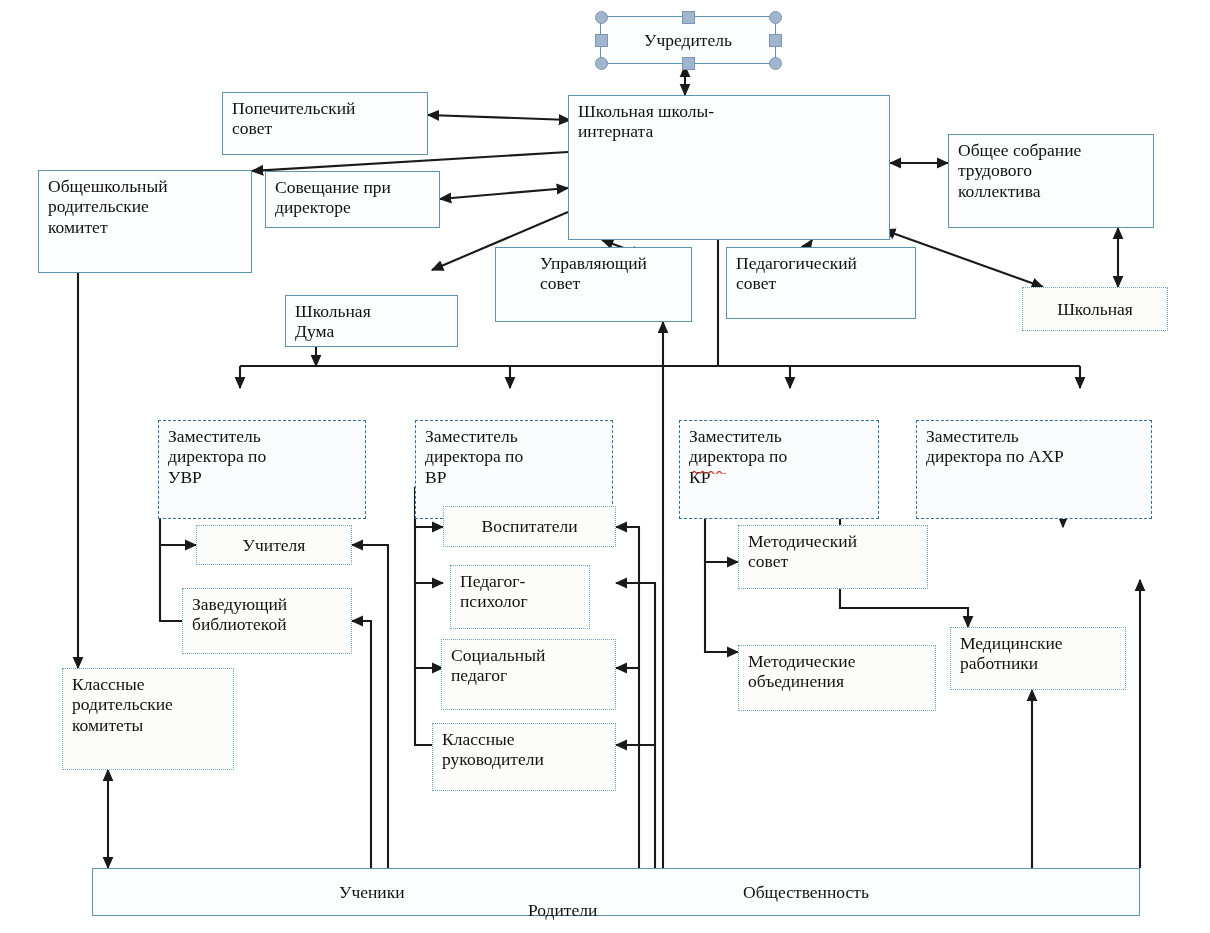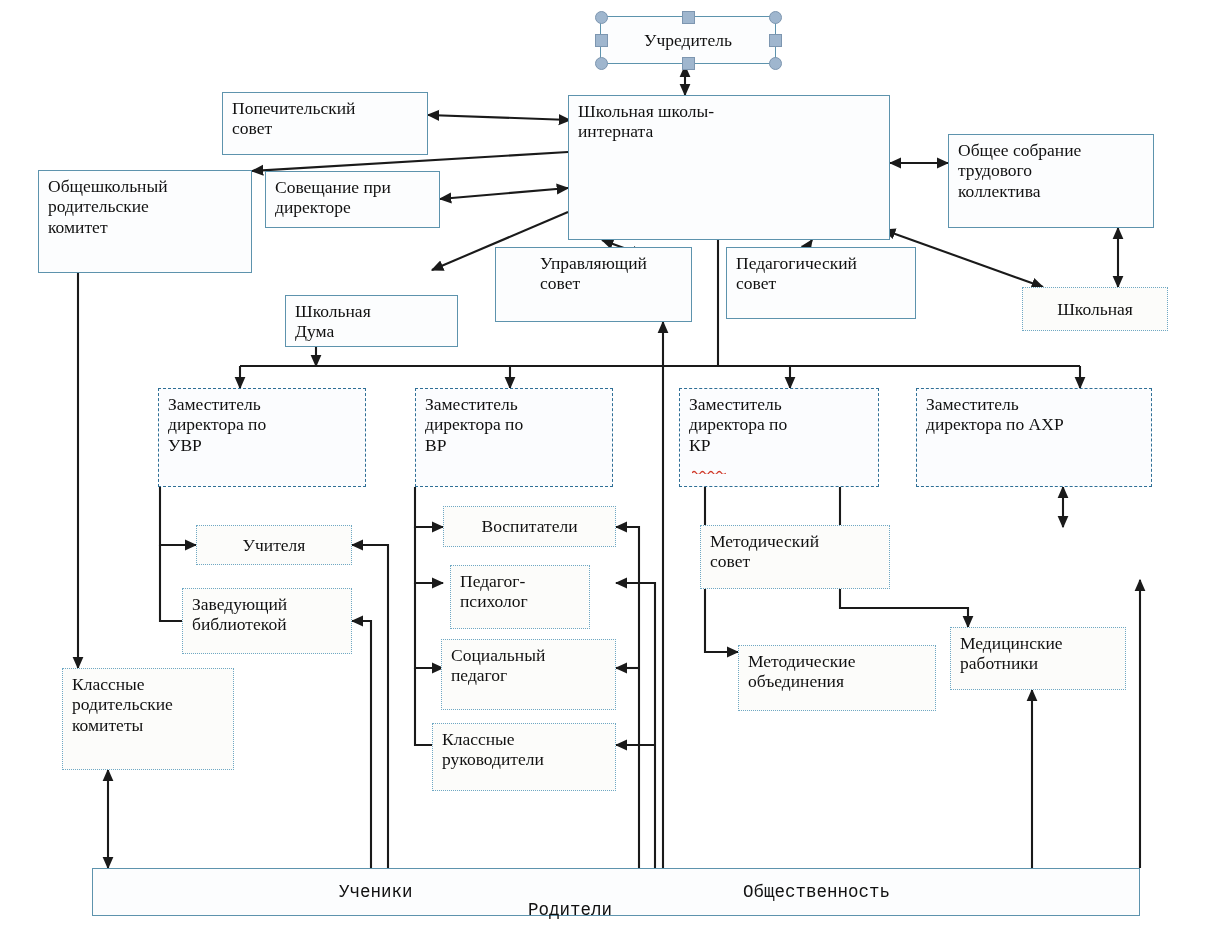--- a/index.html
+++ b/index.html
@@ -40,20 +40,21 @@
     font-family: "Liberation Serif", "DejaVu Serif", serif;
     background: #fbfcfd;
   }
   .node.solid {
     border: 1.4px solid #5d93ad;
     background: #fcfdfe;
   }
   .node.dashed {
     border: 1.7px dashed #2f6f96;
     background: #fbfcfe;
+    margin-top: 32px;
   }
   .node.dotted {
     border: 1.7px dotted #6fa8c4;
     background: #fcfcfa;
   }
   .node.center {
     justify-content: center;
     text-align: center;
   }
   .node.vcenter {
@@ -287,35 +288,35 @@
   <div class="node dotted" style="left:441px; top:639px; width:175px; height:71px;">
     <span class="node-label">Социальный
 педагог</span>
   </div>
 
   <div class="node dotted" style="left:432px; top:723px; width:184px; height:68px;">
     <span class="node-label">Классные
 руководители</span>
   </div>
 
-  <div class="node dotted" style="left:700px; top:525px; width:190px; height:64px;">
+  <div class="node dotted" style="left:738px; top:525px; width:190px; height:64px;">
     <span class="node-label">Методический
 совет</span>
   </div>
 
   <div class="node dotted" style="left:738px; top:609px; width:198px; height:66px;margin-top:36px;">
     <span class="node-label">Методические
 объединения</span>
   </div>
 
 
   <div class="node dotted" style="left:950px; top:627px; width:176px; height:63px;">
     <span class="node-label">Медицинские
 работники</span>
   </div>
 
-  <div class="bottom-bar" style="left:92px; top:868px; width:1048px; height:48px;font-family:Liberation Mono, monospace;">
+  <div class="bottom-bar" style="left:92px; top:868px; width:1048px; height:48px;">
     <span style="left:246px;">Ученики</span>
     <span style="left:435px;margin-top:36px;">Родители</span>
     <span style="left:650px;">Общественность</span>
   </div>
 
 </div>
 
 </body></html>

